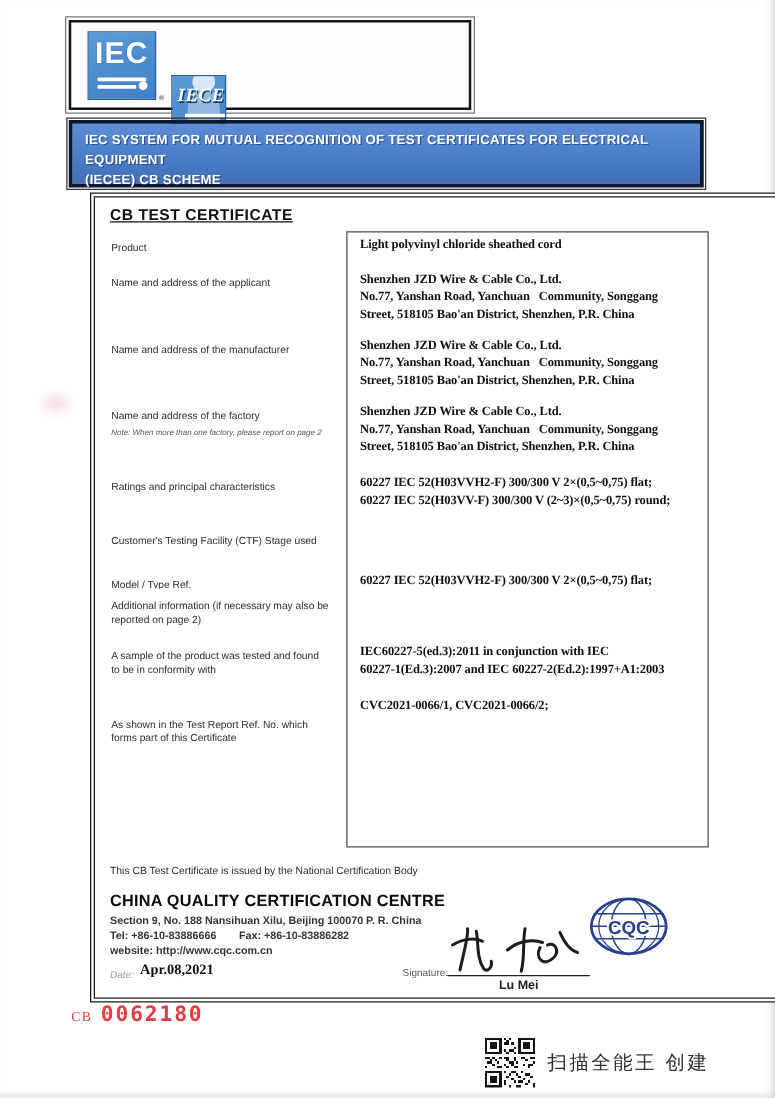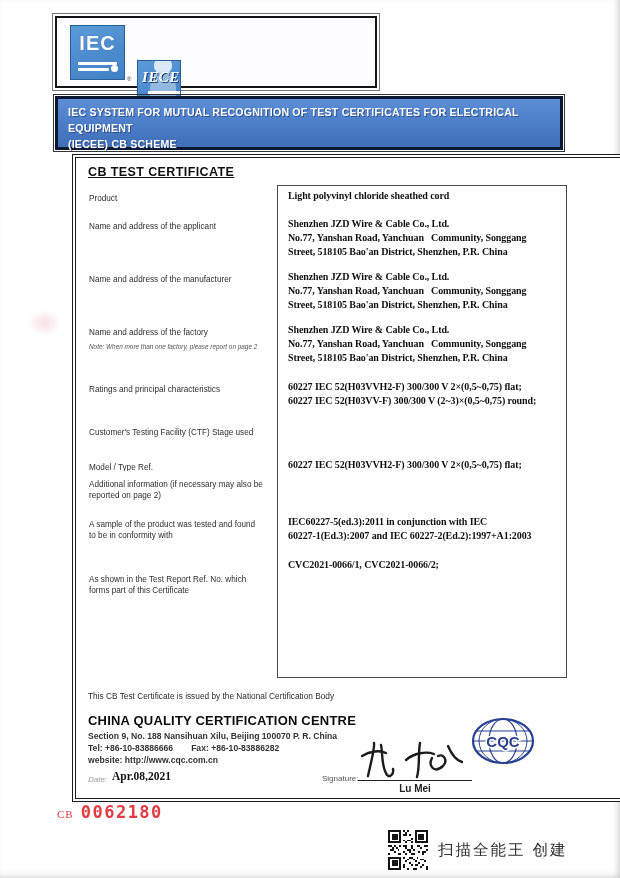--- a/index.html
+++ b/index.html
@@ -13,21 +13,21 @@
   
   .logos-box {
     position:absolute; left:55px; top:16px; width:322px; height:72px;
     background:#fdfdff; border:2px solid #141414; outline:1px solid #777; outline-offset:2px;
   }
   .iec-logo {
     position:absolute; left:13px; top:7px; width:55px; height:55px;
     background:linear-gradient(160deg,#5b9bd8,#3f7fc4); border:1px solid #2a5e98;
     color:#fff; text-align:center;
   }
-  .iec-logo .iec-text { font-weight:bold; font-size:20px; letter-spacing:1px; line-height:34px;
+  .iec-logo .iec-text { font-weight:bold; font-size:24px; letter-spacing:1px; line-height:34px;
     text-shadow:0 0 1px #2a5e98; font-family:"Liberation Sans",sans-serif; }
   .iec-lines { position:relative; margin:2px 7px 0 7px; }
   .iec-lines .bar { height:3px; background:#fff; margin-bottom:3px; border-radius:1px; }
   .iec-lines .dot { position:absolute; right:-1px; top:3px; width:7px; height:7px; background:#fff; border-radius:50%; }
   .iec-reg { position:absolute; left:70px; top:58px; font-size:6px; color:#333; }
   .iecee-logo {
     position:absolute; left:80px; top:7px; width:44px; height:55px;
     background:linear-gradient(160deg,#5b9bd8,#3d7cc2); border:1px solid #2a5e98;
     overflow:hidden;
     margin-top:35px;

